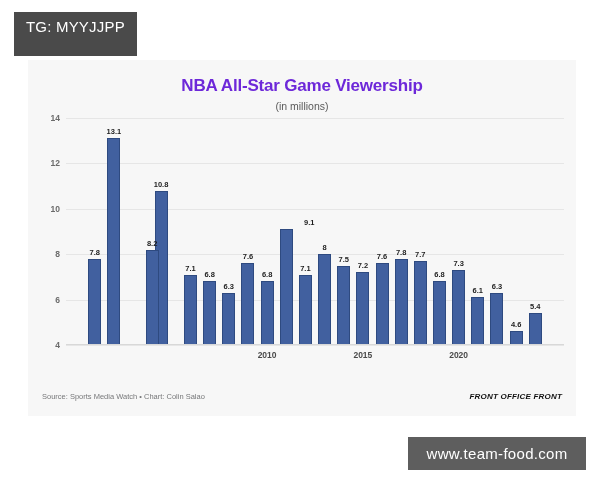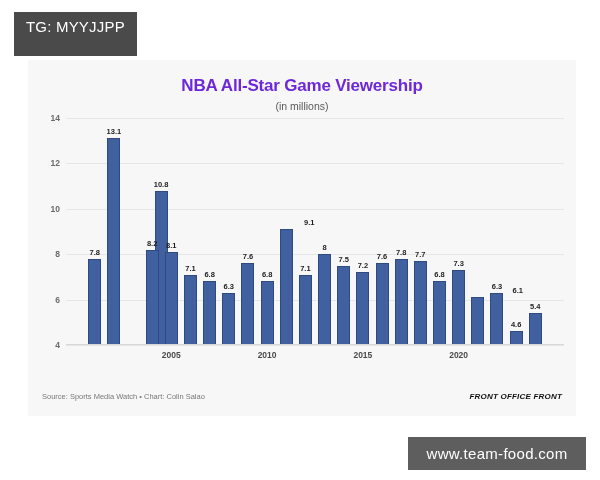--- a/index.html
+++ b/index.html
@@ -159,25 +159,20 @@
             <div class="bar-label" style="bottom: calc(91% + 2px);">13.1</div>
           </div>
           <div class="bar-slot" style="left: 11.5385%; width: 3.84615%; margin-left: 28px;">
             <div class="bar" style="height: 68%; left: 16%; right: 16%; background: rgb(65, 96, 159);"></div>
             <div class="bar-label" style="bottom: calc(68% + 2px);">10.8</div>
           </div>
           <div class="bar-slot" style="left: 15.3846%; width: 3.84615%;">
             <div class="bar" style="height: 42%; left: 16%; right: 16%; background: rgb(65, 96, 159);"></div>
             <div class="bar-label" style="bottom: calc(42% + 2px);">8.2</div>
           </div>
-          <div class="bar-slot" style="left: 19.2308%; width: 3.84615%;">
-            <div class="bar" style="height: 41%; left: 16%; right: 16%; background: rgb(65, 96, 159);"></div>
-            <div class="bar-label" style="bottom: calc(41% + 2px);">8.1</div>
-            <div class="xtick">2005</div>
-          </div>
           <div class="bar-slot" style="left: 23.0769%; width: 3.84615%;">
             <div class="bar" style="height: 31%; left: 16%; right: 16%; background: rgb(65, 96, 159);"></div>
             <div class="bar-label" style="bottom: calc(31% + 2px);">7.1</div>
           </div>
           <div class="bar-slot" style="left: 26.9231%; width: 3.84615%;">
             <div class="bar" style="height: 28%; left: 16%; right: 16%; background: rgb(65, 96, 159);"></div>
             <div class="bar-label" style="bottom: calc(28% + 2px);">6.8</div>
           </div>
           <div class="bar-slot" style="left: 30.7692%; width: 3.84615%;">
             <div class="bar" style="height: 23%; left: 16%; right: 16%; background: rgb(65, 96, 159);"></div>
@@ -229,21 +224,21 @@
             <div class="bar" style="height: 28%; left: 16%; right: 16%; background: rgb(65, 96, 159);"></div>
             <div class="bar-label" style="bottom: calc(28% + 2px);">6.8</div>
           </div>
           <div class="bar-slot" style="left: 76.9231%; width: 3.84615%;">
             <div class="bar" style="height: 33%; left: 16%; right: 16%; background: rgb(65, 96, 159);"></div>
             <div class="bar-label" style="bottom: calc(33% + 2px);">7.3</div>
             <div class="xtick">2020</div>
           </div>
           <div class="bar-slot" style="left: 80.7692%; width: 3.84615%;">
             <div class="bar" style="height: 21%; left: 16%; right: 16%; background: rgb(65, 96, 159);"></div>
-            <div class="bar-label" style="bottom: calc(21% + 2px); margin-left: 40px;">6.1</div>
+            <div class="bar-label" style="bottom: calc(21% + 2px);">6.1</div>
           </div>
           <div class="bar-slot" style="left: 84.6154%; width: 3.84615%;">
             <div class="bar" style="height: 23%; left: 16%; right: 16%; background: rgb(65, 96, 159);"></div>
             <div class="bar-label" style="bottom: calc(23% + 2px);">6.3</div>
           </div>
           <div class="bar-slot" style="left: 88.4615%; width: 3.84615%;">
             <div class="bar" style="height: 6%; left: 16%; right: 16%; background: rgb(65, 96, 159);"></div>
             <div class="bar-label" style="bottom: calc(6% + 2px);">4.6</div>
           </div>
           <div class="bar-slot" style="left: 92.3077%; width: 3.84615%;">

